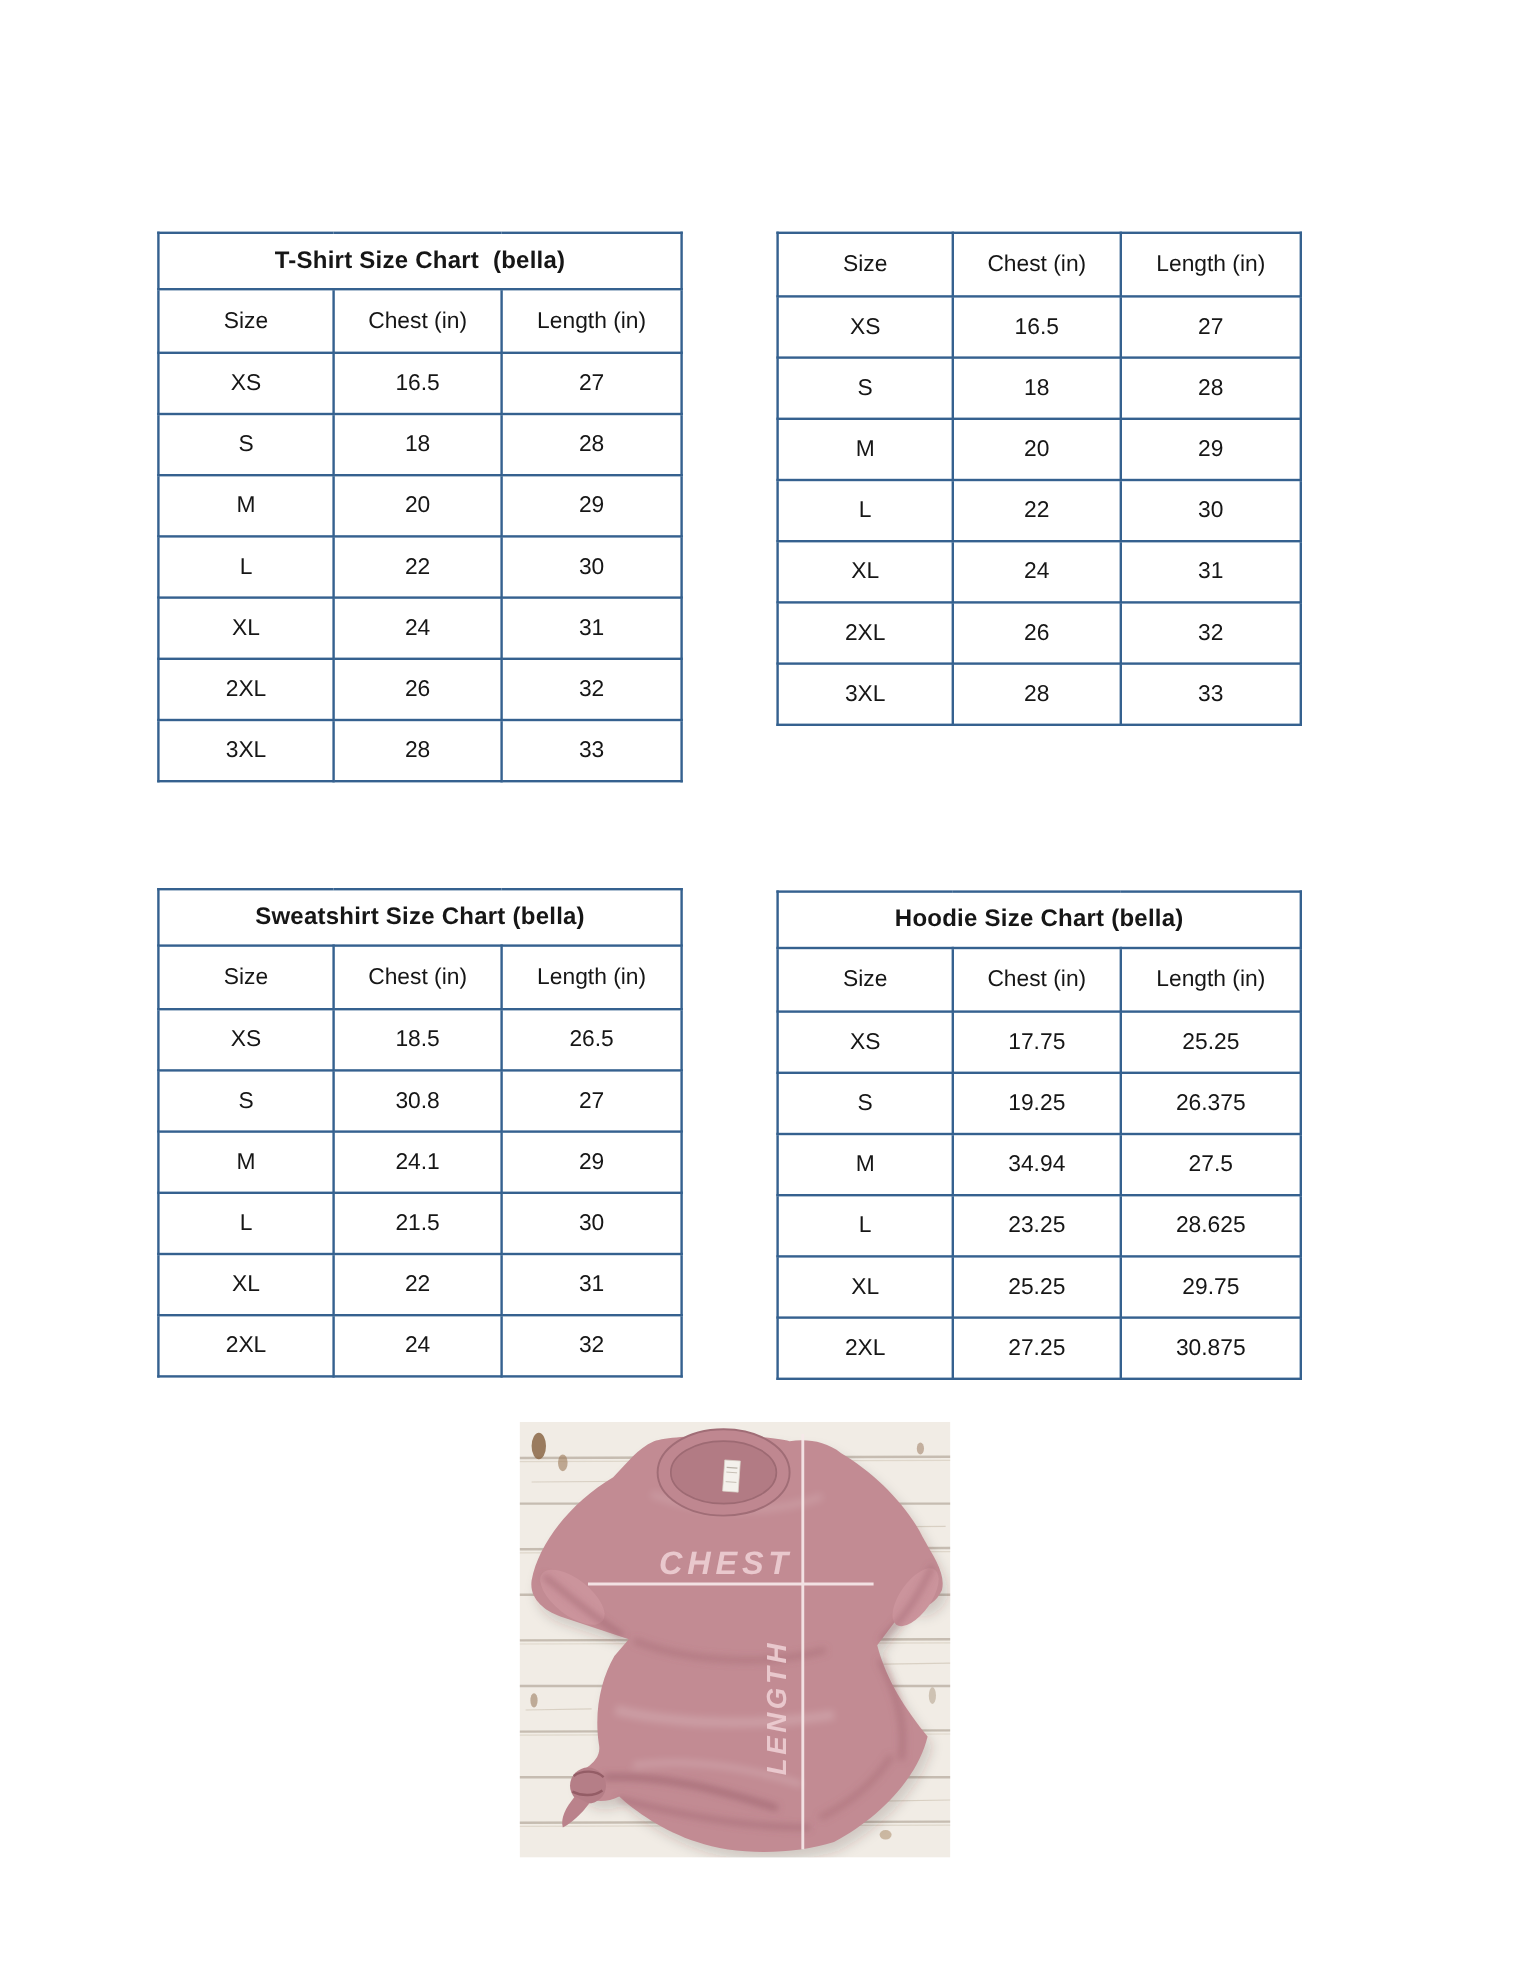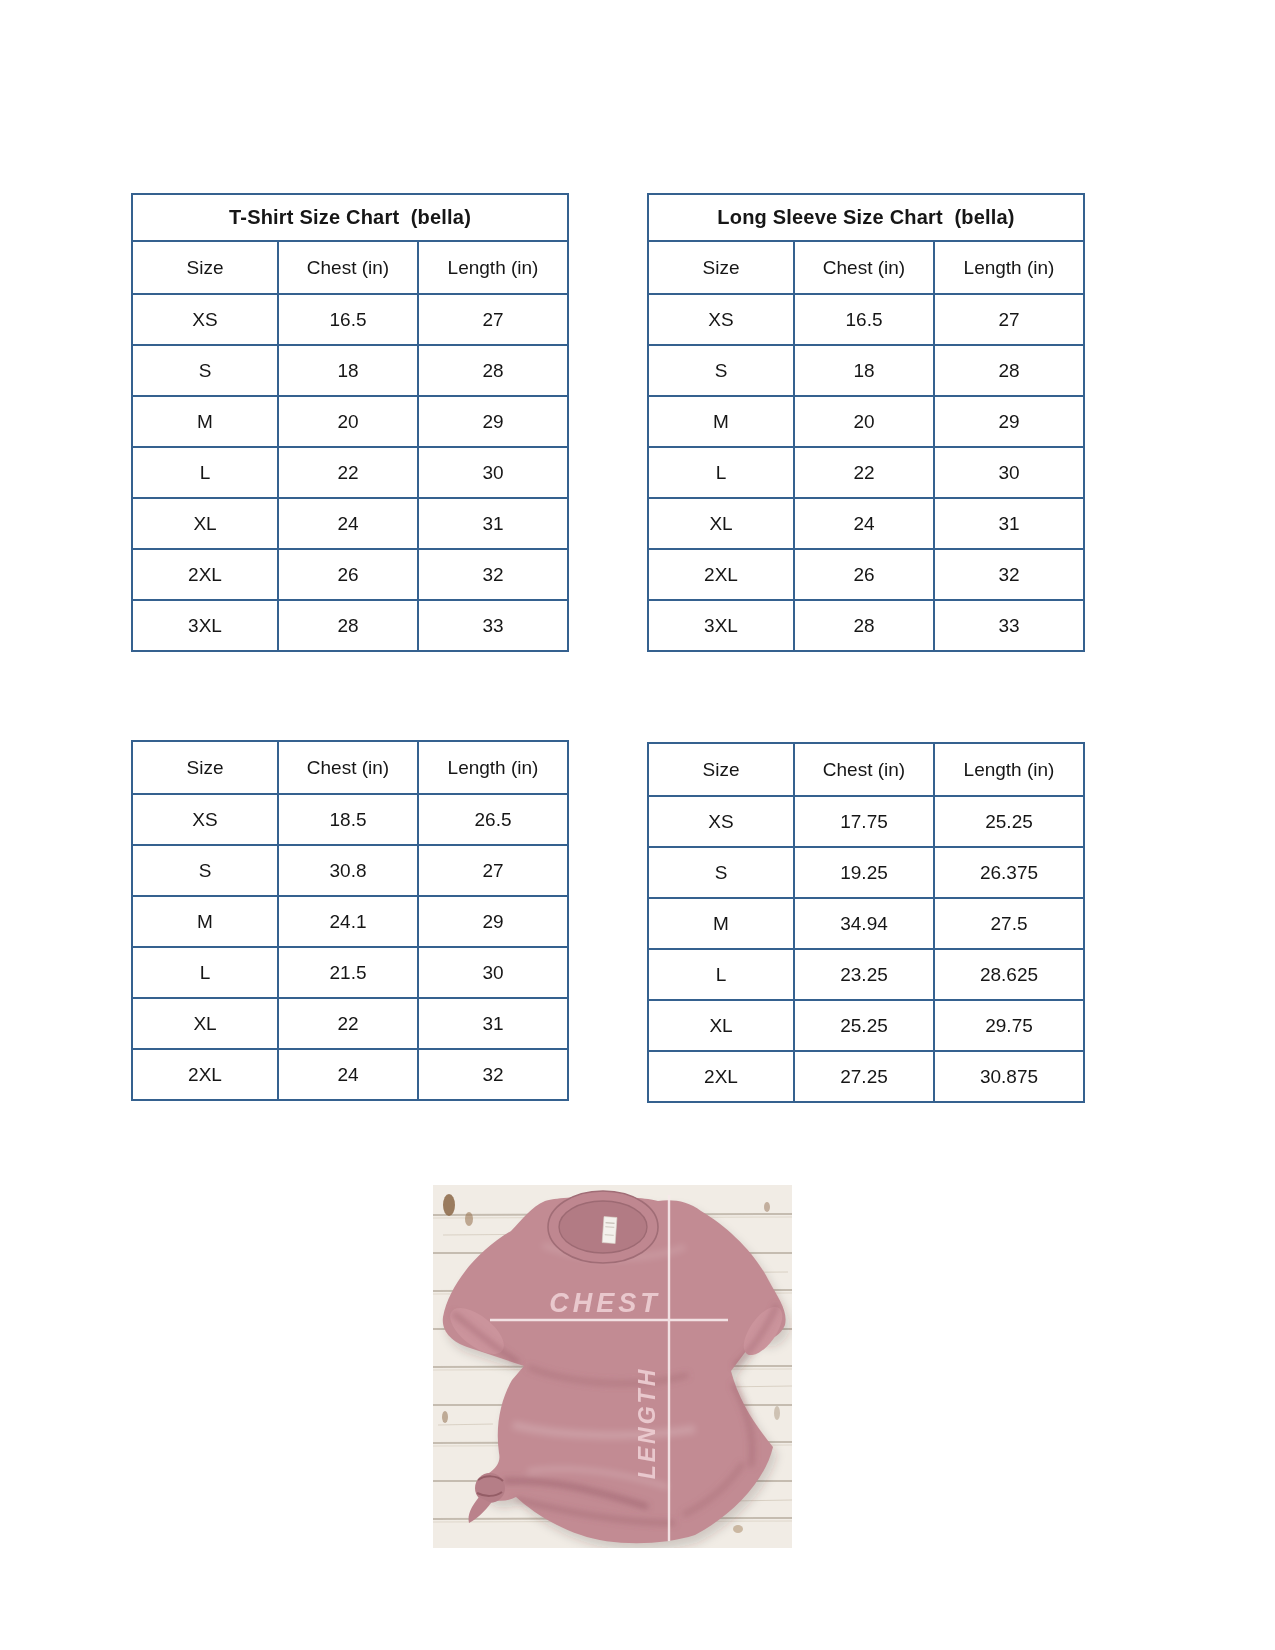--- a/index.html
+++ b/index.html
@@ -116,23 +116,20 @@
 
   </table>
 
   <table class="size-chart" id="table-longsleeve">
     <colgroup>
         <col style="width:146px">
         <col style="width:140px">
         <col style="width:150px">
       </colgroup>
     <thead>
-      <tr>
-        <td colspan="3" class="title-cell">Long Sleeve Size Chart  (bella)</td>
-      </tr>
       <tr class="header-row">
         <td>Size</td>
         <td>Chest (in)</td>
         <td>Length (in)</td>
       </tr>
     </thead>
     <tbody>
         <tr>
         <td>XS</td>
         <td>16.5</td>
@@ -172,20 +169,23 @@
 
   </table>
 
   <table class="size-chart" id="table-sweatshirt">
     <colgroup>
         <col style="width:146px">
         <col style="width:140px">
         <col style="width:150px">
       </colgroup>
     <thead>
+      <tr>
+        <td colspan="3" class="title-cell">Sweatshirt Size Chart (bella)</td>
+      </tr>
       <tr class="header-row">
         <td>Size</td>
         <td>Chest (in)</td>
         <td>Length (in)</td>
       </tr>
     </thead>
     <tbody>
         <tr>
         <td>XS</td>
         <td>18.5</td>
@@ -220,20 +220,23 @@
 
   </table>
 
   <table class="size-chart" id="table-hoodie">
     <colgroup>
         <col style="width:146px">
         <col style="width:140px">
         <col style="width:150px">
       </colgroup>
     <thead>
+      <tr>
+        <td colspan="3" class="title-cell">Hoodie Size Chart (bella)</td>
+      </tr>
       <tr class="header-row">
         <td>Size</td>
         <td>Chest (in)</td>
         <td>Length (in)</td>
       </tr>
     </thead>
     <tbody>
         <tr>
         <td>XS</td>
         <td>17.75</td>

